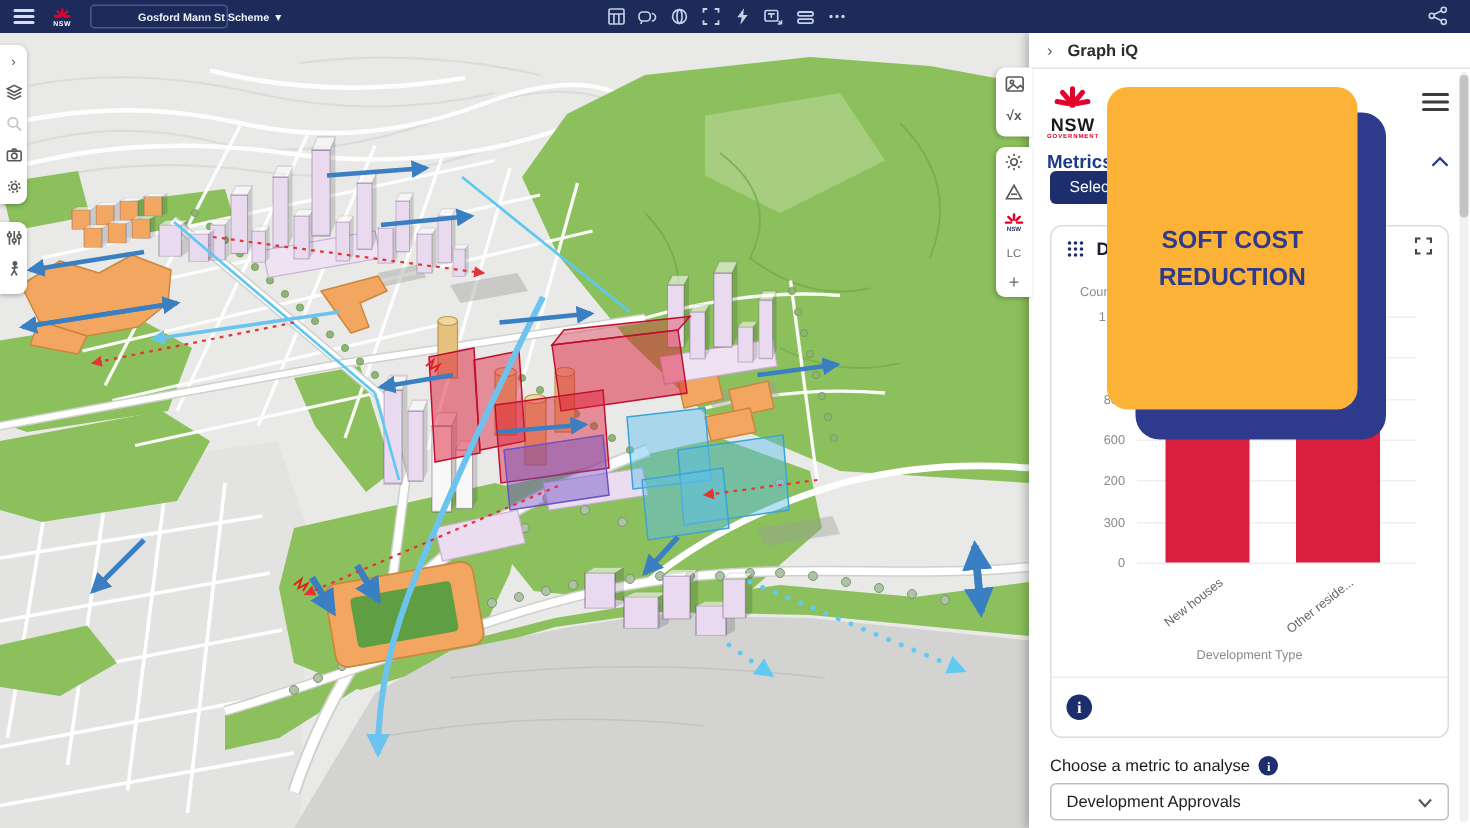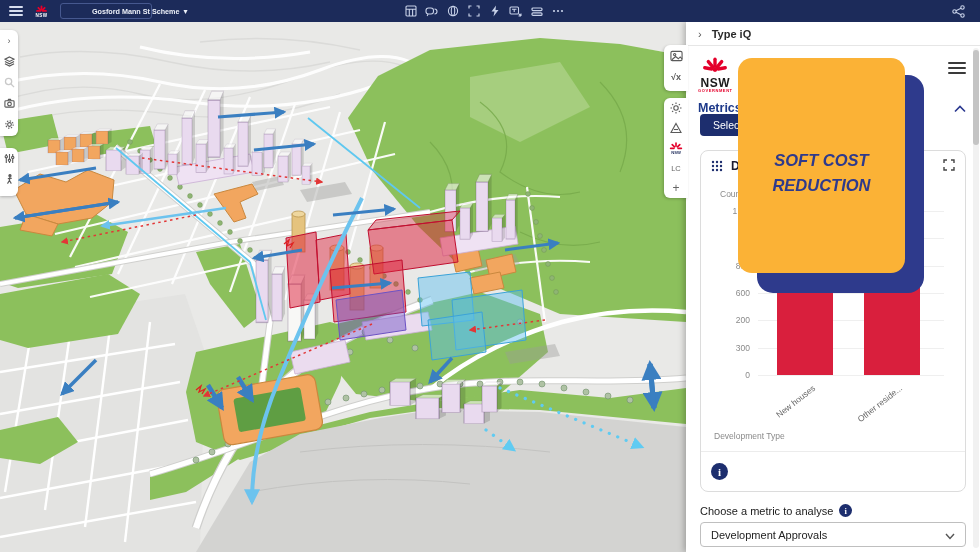--- a/index.html
+++ b/index.html
@@ -59,21 +59,21 @@
     border:1px solid #DCDCDC; border-radius:8px; background:#fff; }
   #widgetHead { height:30px; display:flex; align-items:center; padding:0 10px; gap:8px; }
   #widgetHead .title { font-size:12px; font-weight:bold; color:#1C1C30; white-space:nowrap; overflow:hidden; }
   #widgetHead .exp { margin-left:auto; color:#444; cursor:pointer; }
   #chart { position:relative; width:238px; height:266px; margin:0 auto; font-size:9px; color:#777; }
   .gridline { position:absolute; height:1px; background:#EFEFEF; }
   .ytick { position:absolute; text-align:right; color:#8A8A8A; font-size:8.5px; }
   .bar { position:absolute; background:#D91F3D; }
   .catlab { position:absolute; color:#666; font-size:8.5px; text-align:right;
     transform:rotate(-38deg); transform-origin:100% 0; white-space:nowrap; }
-  .xaxis { position:absolute; width:100%; text-align:left; color:#8A8A8A; font-size:8.5px; }
+  .xaxis { position:absolute; width:100%; text-align:center; color:#8A8A8A; font-size:8.5px; }
   .ylab { position:absolute; left:6px; top:8px; color:#8A8A8A; font-size:8.5px; }
   #widgetFoot { position:absolute; left:0; bottom:0; width:100%; height:40px; border-top:1px solid #ECECEC;
     display:flex; align-items:center; padding:0 10px; }
   .infoDot { width:17px; height:17px; border-radius:50%; background:#1D2E6E; color:#fff; font-size:11px;
     font-weight:bold; display:flex; align-items:center; justify-content:center; font-family:"Liberation Serif", serif; cursor:pointer; }
   #tg { margin-left:auto; display:flex; border:1px solid #1D2E6E; border-radius:5px; overflow:hidden; }
   #tg .seg { font-size:10.5px; padding:5px 10px; cursor:pointer; }
   #tg .seg.off { background:#fff; color:#1D2E6E; }
   #tg .seg.on { background:#1D2E6E; color:#fff; }
 
@@ -86,21 +86,21 @@
   #metricSelect .chev { margin-left:auto; color:#555; }
 
   #pScroll { position:absolute; right:1px; top:26px; width:6px; height:500px; background:#F1F1F1; border-radius:3px; }
   #pScrollThumb { position:absolute; right:1px; top:28px; width:6px; height:95px; background:#C4C4C4; border-radius:3px; cursor:pointer; }
 
   
   #cardShadow { position:absolute; left:757px; top:75px; width:167px; height:218px; background:#2E3A8C; border-radius:16px; z-index:25; }
   #yellowCard { position:absolute; left:738px; top:58px; width:167px; height:215px; background:#FBB236; border-radius:14px;
     z-index:26; display:flex; flex-direction:column; align-items:center; justify-content:center; text-align:center; }
   #yellowCard .big { font-size:46px; font-weight:800; color:#2E3A8C; letter-spacing:-1px; line-height:1; }
-  #yellowCard .sub { margin-top:14px; font-size:16.5px; font-weight:800; color:#2E3A8C; line-height:1.5;font-style:italic; }
+  #yellowCard .sub { margin-top:14px; font-size:16.5px; font-weight:800; color:#2E3A8C; line-height:1.5; }
 </style>
 </head>
 <body>
 
 <div id="stage">
 
   <svg id="map" viewBox="0 0 686 530" preserveAspectRatio="none">
     <defs>
       <marker id="mB" viewBox="0 0 10 10" refX="8" refY="5" markerWidth="4" markerHeight="4" orient="auto">
           <path d="M0,0L10,5L0,10z" fill="#3A7FC1"></path>
@@ -574,21 +574,21 @@
           <circle cx="10.5" cy="2.5" r="1.7"></circle>
           <circle cx="2.5" cy="6.5" r="1.7"></circle>
           <circle cx="10.5" cy="10.5" r="1.7"></circle>
           <path d="M4,5.7 L9,3.2 M4,7.3 L9,9.8"></path>
         </svg></span>
   </div>
 
   <div id="panel">
     <div id="panelHead">
       <span class="chev">›</span>
-      <span class="ttl">Type iQ</span>
+      <span class="ttl">Graph iQ</span>
     </div>
     <div id="logoRow">
       <div class="nswlogo">
         <svg width="26" height="22" viewBox="-10 -10 20 13">
           <g stroke="#E4002B" stroke-width="2.6" stroke-linecap="round">
             <line y1="-2.5" y2="-8"></line>
               <line y1="-2.5" y2="-8" transform="rotate(40)"></line>
               <line y1="-2.5" y2="-8" transform="rotate(80)"></line>
             <line y1="-2.5" y2="-8" transform="rotate(-40)"></line>
               <line y1="-2.5" y2="-8" transform="rotate(-80)"></line>

